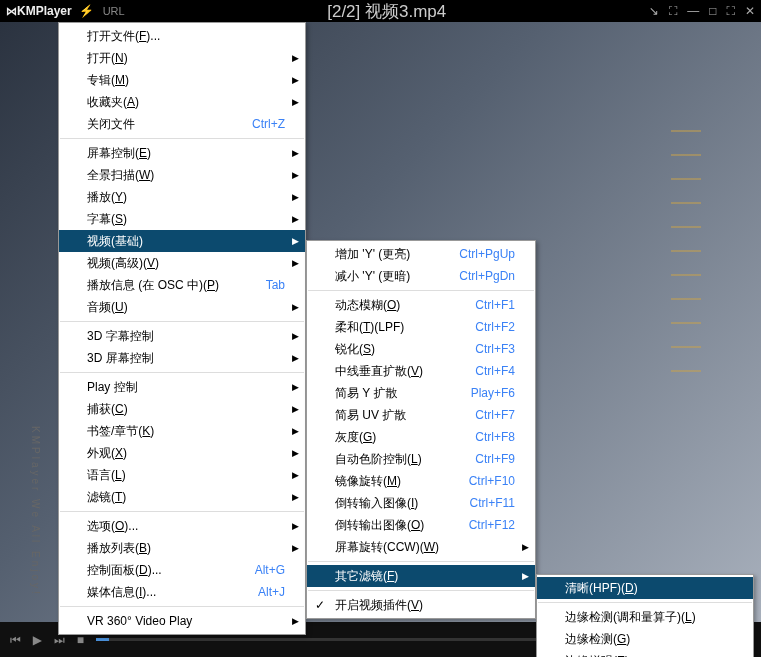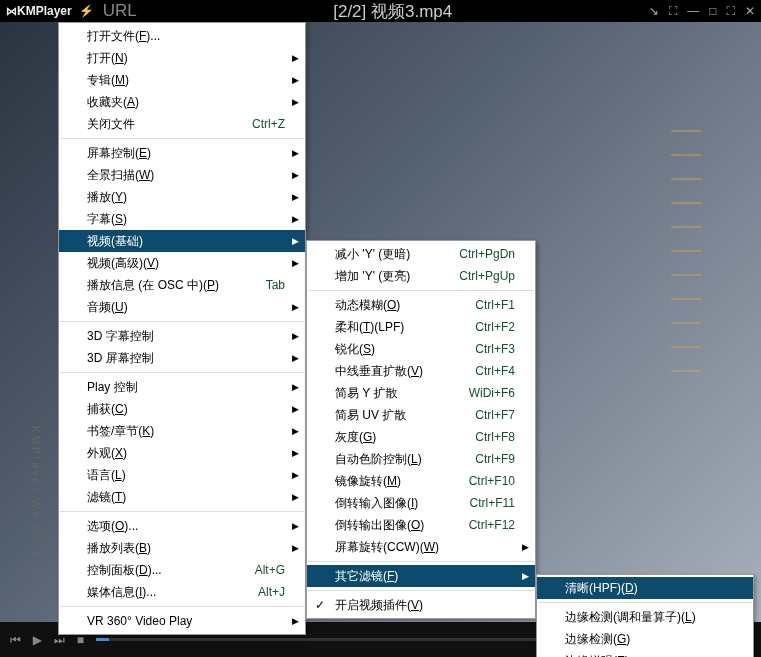--- a/index.html
+++ b/index.html
@@ -1,39 +1,39 @@
 <!DOCTYPE html>
 <html><head>
 <meta charset="utf-8">
 <style>
 * { margin: 0; padding: 0; box-sizing: border-box; font-family: "Microsoft YaHei", "Segoe UI", sans-serif; font-size: 12px; }
 body { width: 761px; height: 657px; background: #1a1a1a; overflow: hidden; position: relative; }
 .titlebar { height: 22px; background: #000000; color: #aaa; display: flex; align-items: center; padding: 0 6px; }
 .titlebar .logo { color: #eee; font-weight: bold; font-size: 11px; }
 .titlebar .flash { margin: 0 8px; color: #888; }
-.titlebar .url-label { color: #888; font-size: 17px; }
+.titlebar .url-label { color: #888; font-size: 11px; }
 .titlebar .title { flex: 1; text-align: center; color: #ccc; font-size: 17px; }
 .titlebar .winbtns { display: flex; gap: 10px; color: #aaa; font-size: 11px; }
 .titlebar .winbtns span { cursor: pointer; }
 .video-bg { position: absolute; top: 22px; left: 0; right: 0; bottom: 35px; background: linear-gradient(135deg,#2b3340 0%,#556070 40%,#a8b0bc 100%); }
 .video-bg::after { content:""; position:absolute; right:60px; top:90px; width:30px; height:260px; background: repeating-linear-gradient(0deg,#c9a24a 0,#c9a24a 2px,transparent 2px,transparent 24px); opacity:.5; }
 .watermark { position: absolute; right: 20px; bottom: 50px; color: #76b728; font-size: 14px; font-weight: bold; text-shadow: 0 0 2px #000; }
 .watermark .sub { font-size: 10px; color: #888; display:block; }
 
 .side-text { position:absolute; left:30px; bottom:60px; color:#666; font-size:10px; writing-mode: vertical-rl; letter-spacing:3px; }
 
 .bottom-bar { position: absolute; bottom: 0; left: 0; right: 0; height: 35px; background: #101010; display:flex; align-items:center; padding:0 10px; color:#888; font-size:10px; gap:12px;}
 .bottom-bar .prog { flex:1; height:3px; background:#333; position:relative; }
 .bottom-bar .prog::before{content:"";position:absolute;left:0;top:0;height:100%;width:2%;background:#4a90d9;}
 
 .menu { position: absolute; background: #fff; border: 1px solid #999; box-shadow: 2px 2px 4px rgba(0,0,0,.3); padding: 2px 0; }
 .menu-item { height: 22px; display: flex; align-items: center; padding: 0 20px 0 28px; color: #000; white-space: nowrap; position: relative; }
 .menu-item.highlighted { background: #0c4a6e; color: #fff; }
 .menu-item .arrow { position: absolute; right: 6px; font-size: 9px; }
-.menu-item .shortcut { position: absolute; right: 20px; color: #14532d; }
+.menu-item .shortcut { position: absolute; right: 20px; color: #3b82f6; }
 .menu-item .check { position:absolute; left:8px; }
 .menu-sep { height: 1px; background: #ddd; margin: 3px 1px; }
 .menu1 { top: 22px; left: 58px; width: 248px; }
 .menu2 { top: 240px; left: 306px; width: 230px; }
 .menu3 { top: 574px; left: 536px; width: 218px; }
 .menu-item u { text-decoration: underline; }
 </style>
 </head>
 <body>
 
@@ -175,47 +175,47 @@
     </div>
     <div class="menu-sep"></div>
     <div class="menu-item">
       <span>VR 360° Video Play</span>
       <span class="arrow">▶</span>
     </div>
   </div>
 
 <div class="menu menu2" id="m2">
     <div class="menu-item">
+      <span>增加 'Y' (更亮)</span>
+      <span class="shortcut">Ctrl+PgUp</span>
+    </div>
+    <div class="menu-item">
       <span>减小 'Y' (更暗)</span>
       <span class="shortcut">Ctrl+PgDn</span>
     </div>
-    <div class="menu-item">
-      <span>增加 'Y' (更亮)</span>
-      <span class="shortcut">Ctrl+PgUp</span>
-    </div>
     <div class="menu-sep"></div>
     <div class="menu-item">
       <span>动态模糊(<u>O</u>)</span>
       <span class="shortcut">Ctrl+F1</span>
     </div>
     <div class="menu-item">
       <span>柔和(<u>T</u>)(LPF)</span>
       <span class="shortcut">Ctrl+F2</span>
     </div>
     <div class="menu-item">
       <span>锐化(<u>S</u>)</span>
       <span class="shortcut">Ctrl+F3</span>
     </div>
     <div class="menu-item">
       <span>中线垂直扩散(<u>V</u>)</span>
       <span class="shortcut">Ctrl+F4</span>
     </div>
     <div class="menu-item">
       <span>简易 Y 扩散</span>
-      <span class="shortcut">WiDi+F6</span>
+      <span class="shortcut">Play+F6</span>
     </div>
     <div class="menu-item">
       <span>简易 UV 扩散</span>
       <span class="shortcut">Ctrl+F7</span>
     </div>
     <div class="menu-item">
       <span>灰度(<u>G</u>)</span>
       <span class="shortcut">Ctrl+F8</span>
     </div>
     <div class="menu-item">

